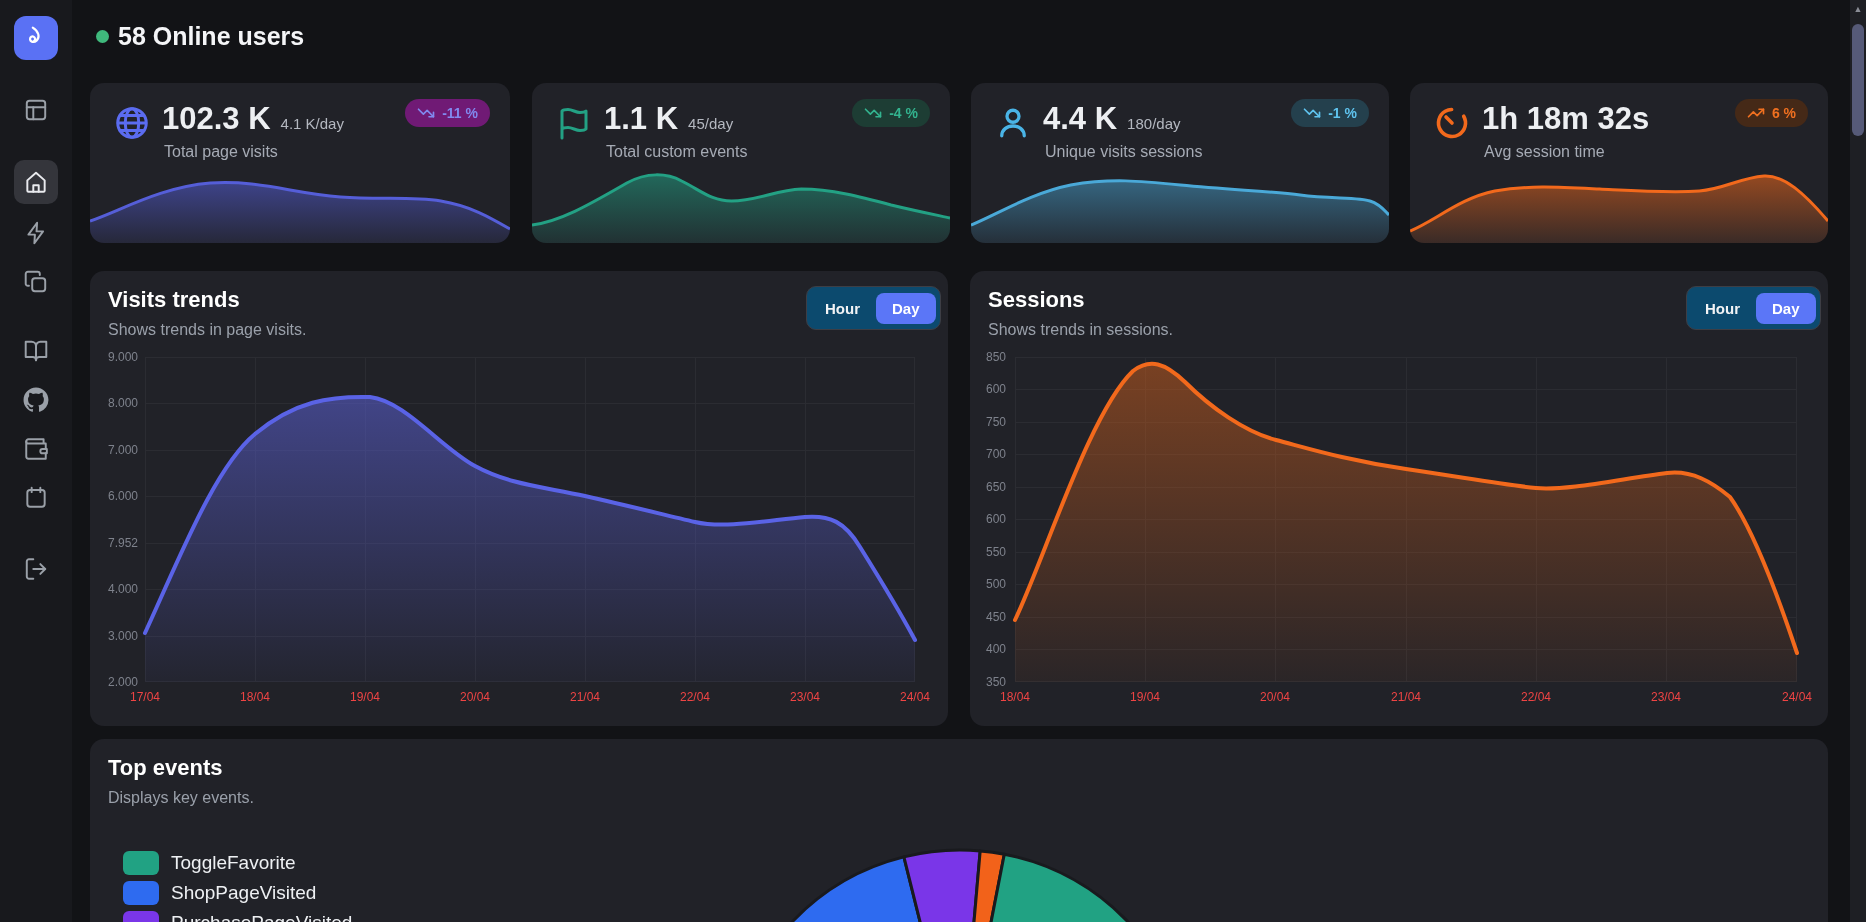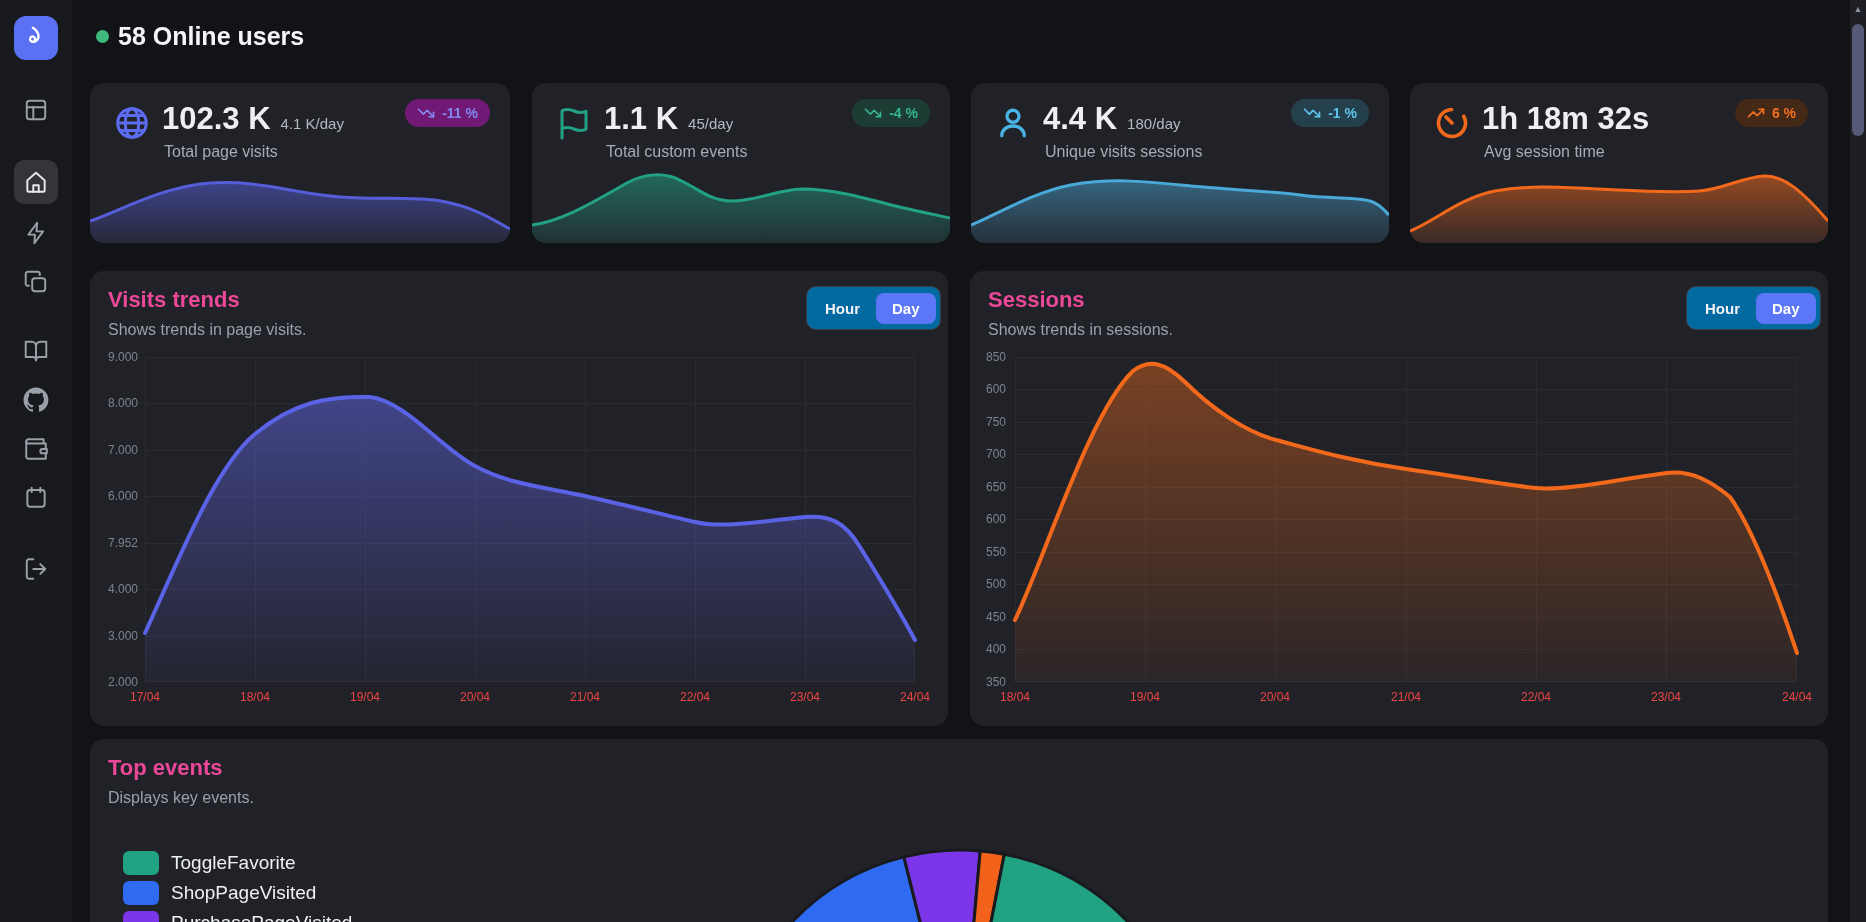--- a/index.html
+++ b/index.html
@@ -30,24 +30,24 @@
            display:flex; align-items:center; gap:7px; font-size:14px; font-weight:bold; }
   .badge svg { width:18px; height:18px; }
   .b1 { background:#701a75; color:#8189ef; }
   .b2 { background:#1d3d34; color:#33b38f; }
   .b3 { background:#24404d; color:#5fc3ee; }
   .b4 { background:#452917; color:#f07020; }
   .spark { position:absolute; left:0; bottom:0; width:100%; height:80px; display:block; }
 
   
   .panel { position:absolute; background:#212228; border-radius:14px; }
-  .p-title { position:absolute; left:18px; top:16px; font-size:22px; font-weight:bold; color:#ec4899; }
+  .p-title { position:absolute; left:18px; top:16px; font-size:22px; font-weight:bold; color:#ffffff; }
   .p-sub { position:absolute; left:18px; top:50px; font-size:16px; color:#9aa0aa; }
   .toggle { position:absolute; left:716px; top:15px; height:44px; border:1px solid #3d3e45; border-radius:10px;
-            display:flex; align-items:center; padding:4px; gap:2px; background:#0369a1; }
+            display:flex; align-items:center; padding:4px; gap:2px; background:#0c4a6e; }
   .tg-opt { font-size:15px; font-weight:bold; color:#f2f3f5; padding:7px 14px; border-radius:8px; cursor:pointer; }
   .tg-active { background:#5b76f7; color:#fff; padding:7px 16px; }
 
   .plot { position:absolute; top:86px; display:block; overflow:visible; }
   .ytick { position:absolute; font-size:12px; color:#7e828c; text-align:right; }
   .xtick { position:absolute; top:419px; width:60px; font-size:12px; color:#ef4444; text-align:center; }
   .grid { stroke:#2b2c32; stroke-width:1; }
 
   
   .legend-row { position:absolute; left:33px; display:flex; align-items:center; gap:12px; cursor:pointer; }

